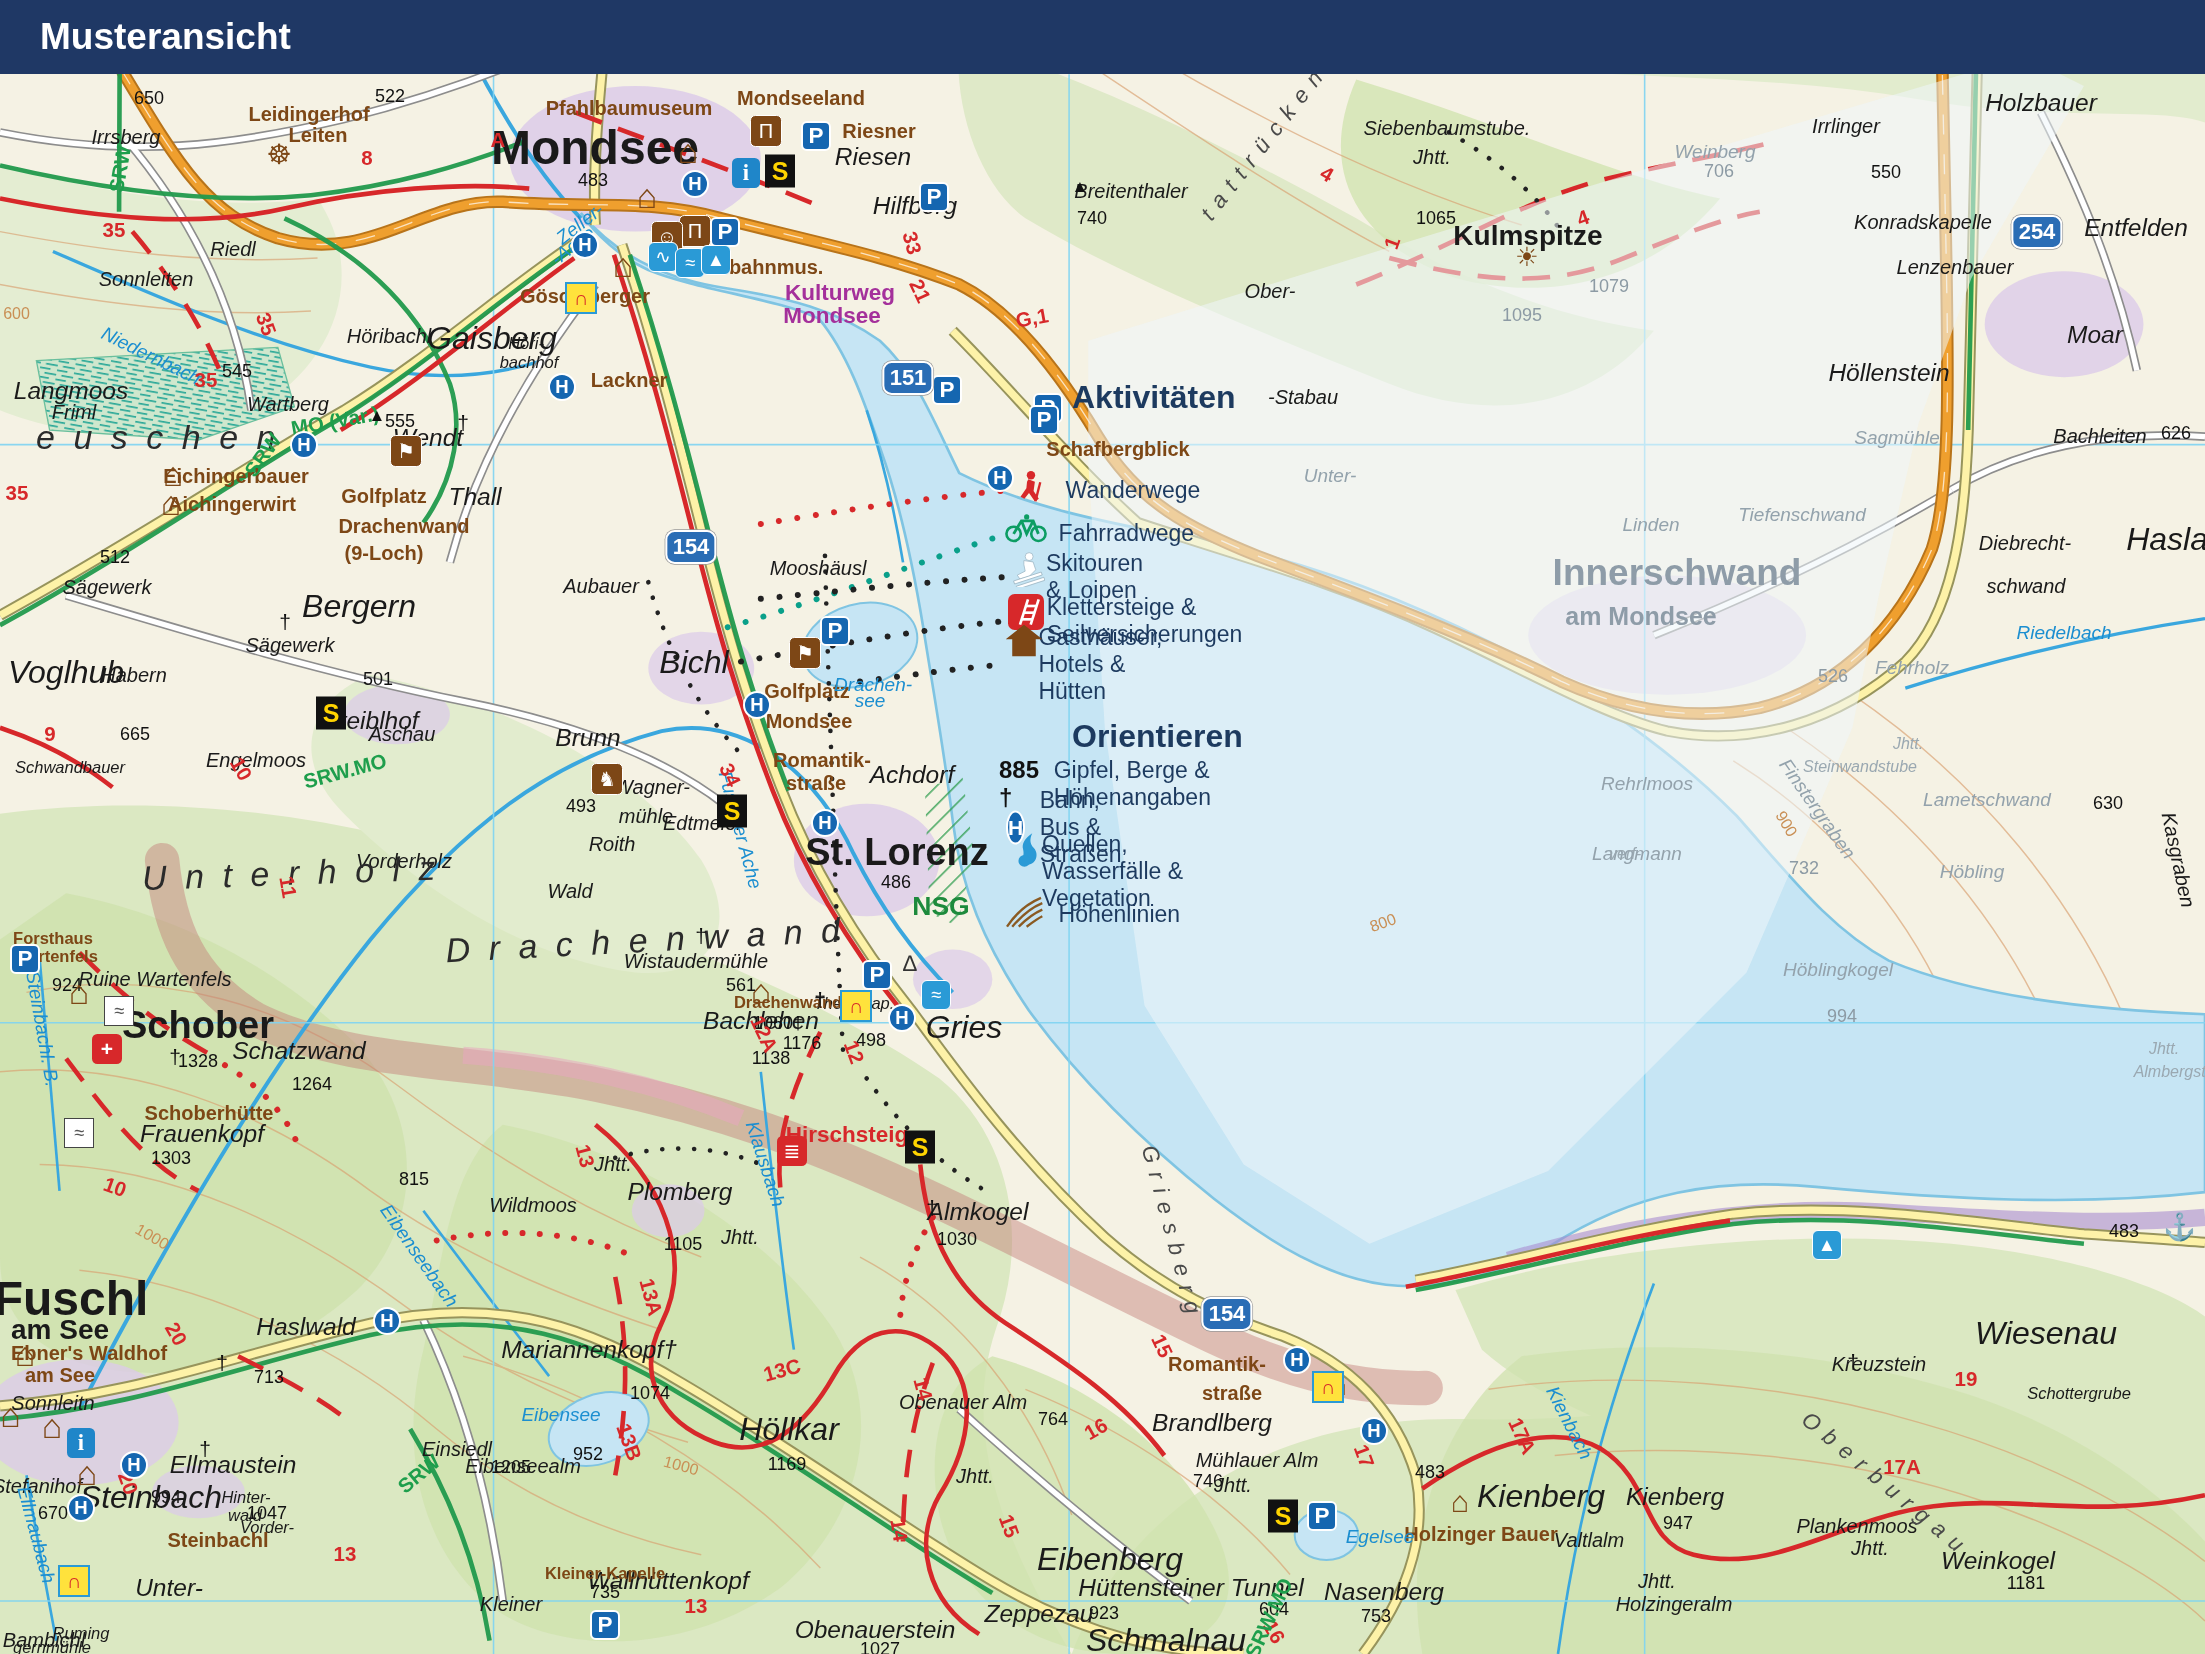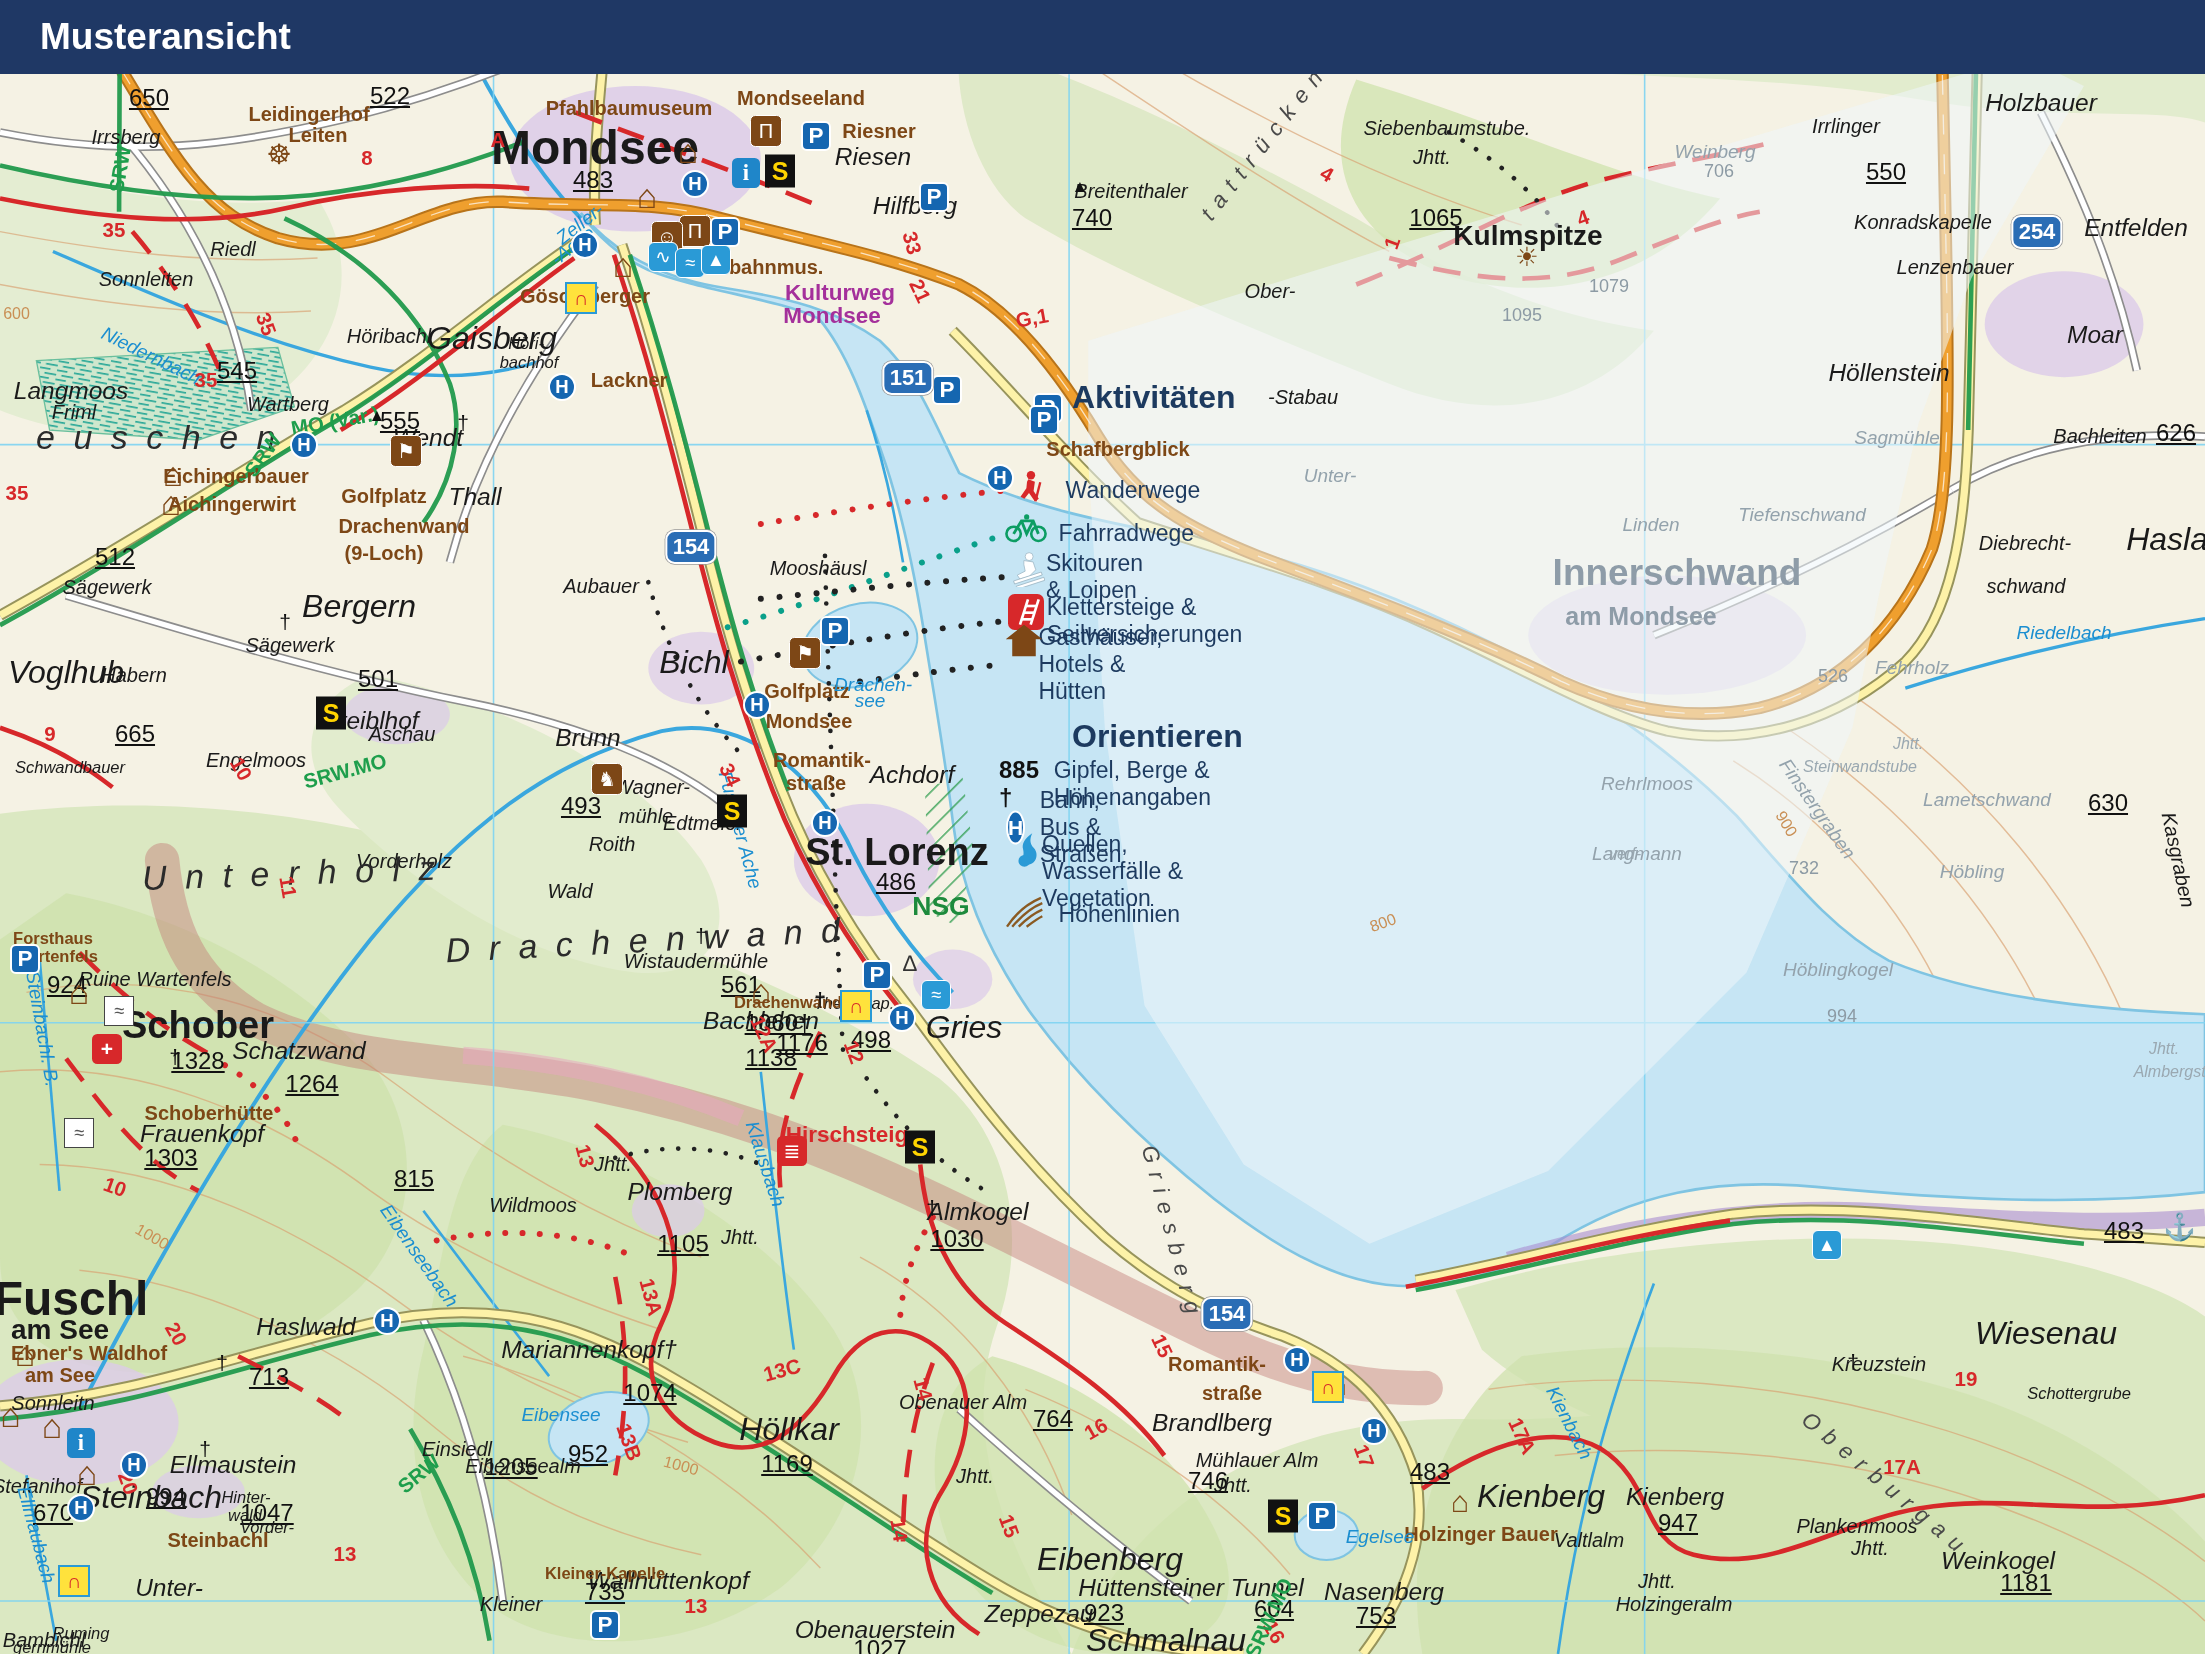--- a/index.html
+++ b/index.html
@@ -25,21 +25,21 @@
   .town-lg2{font-size:38px;font-weight:700;}
   .town-md{font-size:28px;font-weight:700;}
   .place{font-size:20px;font-style:italic;}
   .place-sm{font-size:16.5px;font-style:italic;}
   .place-lg{font-size:24.5px;font-style:italic;}
   .place-xl{font-size:32px;font-style:italic;}
   .hut{font-size:20px;font-weight:700;color:#7d4716;}
   .hut-sm{font-size:16.5px;font-weight:700;color:#7d4716;}
   .purple{font-size:22.5px;font-weight:700;color:#a4309b;}
   .water{font-size:19px;font-style:italic;color:#1b8ed0;}
-  .elev{font-size:24px;color:#111;text-decoration:underline;}
+  .elev{font-size:18px;color:#111;}
   .elev-gray{font-size:18px;color:#8c9aa4;}
   .faded{font-size:19px;font-style:italic;color:#93a2ac;}
   .faded-sm{font-size:16px;font-style:italic;color:#9aa8b1;}
   .faded-lg{font-size:25px;color:#8e9ca8;font-weight:700;}
   .faded-xl{font-size:37px;color:#8e9ca8;font-weight:700;}
   .route{font-size:20.5px;font-weight:700;color:#d7282a;}
   .route-lg{font-size:22.5px;font-weight:700;color:#d7282a;}
   .rgreen{font-size:20.5px;font-weight:700;color:#1e9e4c;}
   .nsg{font-size:26.5px;font-weight:700;color:#1d8a3c;}
   .spread{font-size:34px;font-style:italic;letter-spacing:18.5px;color:#2b2b2b;}

